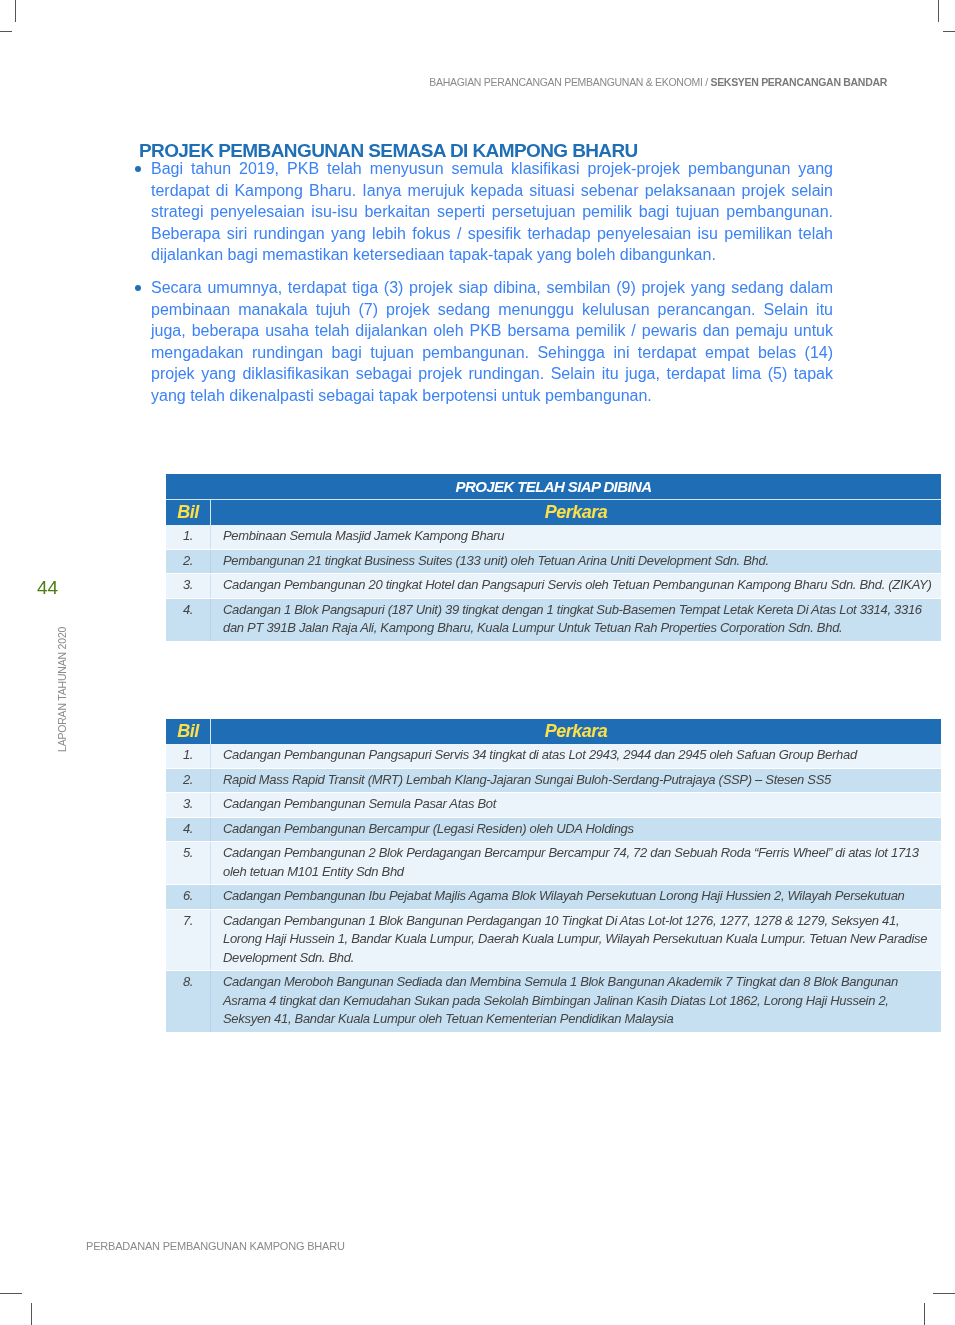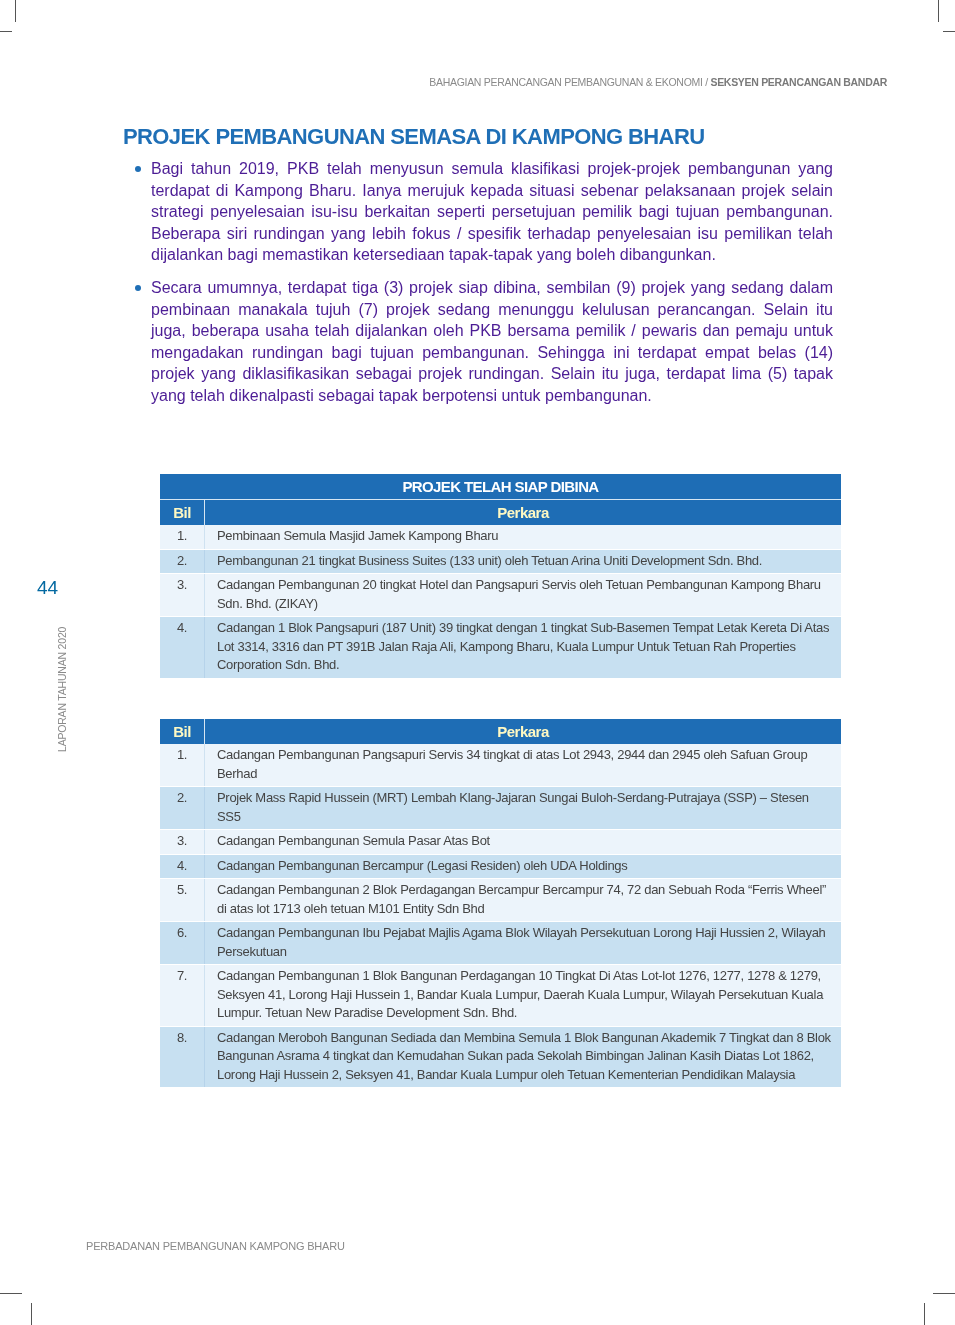--- a/index.html
+++ b/index.html
@@ -2,36 +2,36 @@
 <html><head>
 <meta charset="utf-8">
 <style>
   html, body { margin: 0; padding: 0; background: #ffffff; }
   body { width: 955px; height: 1325px; position: relative; overflow: hidden;
          font-family: "Liberation Sans", sans-serif; color: #3a3a3a; }
   .crop { position: absolute; background: #555; }
   .header-run { position: absolute; top: 76px; right: 68px; font-size: 10.5px; color: #8a8a8a;
                 letter-spacing: -0.3px; white-space: nowrap; }
   .header-run b { color: #7a7a7a; font-weight: bold; }
-  .title { position: absolute; left: 123px; top: 124px; font-size: 22px; font-weight: bold;
-           color: #1f6fb6; letter-spacing: -0.6px; margin: 0; }
+  .title { position: absolute; left: 123px; top: 124px; font-size: 19px; font-weight: bold;
+           color: #1f6fb6; letter-spacing: -0.6px; margin: 16px; }
   .bullets { position: absolute; left: 133px; top: 158px; width: 700px; margin: 0; padding: 0; list-style: none; }
   .bullets li { position: relative; padding-left: 18px; font-size: 16px; line-height: 21.6px;
-                text-align: justify; color: #4c1d95; margin-bottom: 11px; }
+                text-align: justify; color: #3b82f6; margin-bottom: 11px; }
   .bullets li .dot { position: absolute; left: 2px; top: 8px; width: 6px; height: 6px;
                      border-radius: 50%; background: #1f6fb6; }
-  .pg-num { position: absolute; left: 37px; top: 577px; font-size: 19px; color: #0369a1; }
+  .pg-num { position: absolute; left: 37px; top: 577px; font-size: 19px; color: #4d7c0f; }
   .side-label { position: absolute; left: 56px; top: 752px; transform-origin: 0 0; transform: rotate(-90deg);
                 font-size: 10.5px; color: #8a8a8a; white-space: nowrap; letter-spacing: -0.2px; }
   .footer { position: absolute; left: 86px; top: 1240px; font-size: 11px; color: #8a8a8a; letter-spacing: -0.2px; }
-  table.proj { position: absolute; left: 160px; width: 681px; border-collapse: collapse; font-size: 13px;
-               letter-spacing: -0.3px; }
+  table.proj { position: absolute; left: 166px; width: 775px; border-collapse: collapse; font-size: 13px;
+               letter-spacing: -0.3px; font-style: italic; }
   table.proj th.cap { background: #1e6db5; color: #fff; font-size: 15px; font-weight: bold; height: 25px;
                       border-bottom: 1px solid #d7e6f3; padding: 0; letter-spacing: -0.6px; }
-  table.proj th.hd { background: #1e6db5; color: #fef9c3; font-size: 15px; font-weight: bold; height: 25px;
+  table.proj th.hd { background: #1e6db5; color: #fde047; font-size: 18px; font-weight: bold; height: 25px;
                      padding: 0; letter-spacing: -0.5px; }
   table.proj th.hd.bil { width: 44px; border-right: 1px solid #d7e6f3; }
   table.proj td { color: #444; padding: 2px 6px 3px 12px; vertical-align: top; line-height: 18.5px; }
   table.proj td.num { width: 44px; text-align: center; padding-left: 0; padding-right: 0; border-right: 1px solid #d7e6f3; }
   table.proj tr.odd td { background: #ecf4fb; }
   table.proj tr.even td { background: #c7e0f1; }
   table.proj tr.odd td.num { border-right-color: #cfe2f1; }
   table.proj tr.even td.num { border-right-color: #b6d3ea; }
   table.proj tr.row td { border-bottom: 1px solid #ffffff; }
 </style>
@@ -98,21 +98,21 @@
     <th class="hd">Perkara</th>
   </tr>
   </tbody>
     <tbody id="tb1">
       <tr class="row odd">
         <td class="num">1.</td>
         <td>Cadangan Pembangunan Pangsapuri Servis 34 tingkat  di atas Lot 2943, 2944 dan 2945 oleh Safuan Group Berhad</td>
       </tr>
       <tr class="row even">
         <td class="num">2.</td>
-        <td>Projek Mass Rapid Hussein (MRT) Lembah Klang-Jajaran Sungai Buloh-Serdang-Putrajaya (SSP) – Stesen SS5</td>
+        <td>Rapid Mass Rapid Transit (MRT) Lembah Klang-Jajaran Sungai Buloh-Serdang-Putrajaya (SSP) – Stesen SS5</td>
       </tr>
       <tr class="row odd">
         <td class="num">3.</td>
         <td>Cadangan Pembangunan Semula Pasar Atas Bot</td>
       </tr>
       <tr class="row even">
         <td class="num">4.</td>
         <td>Cadangan Pembangunan Bercampur (Legasi Residen) oleh UDA Holdings</td>
       </tr>
       <tr class="row odd">

